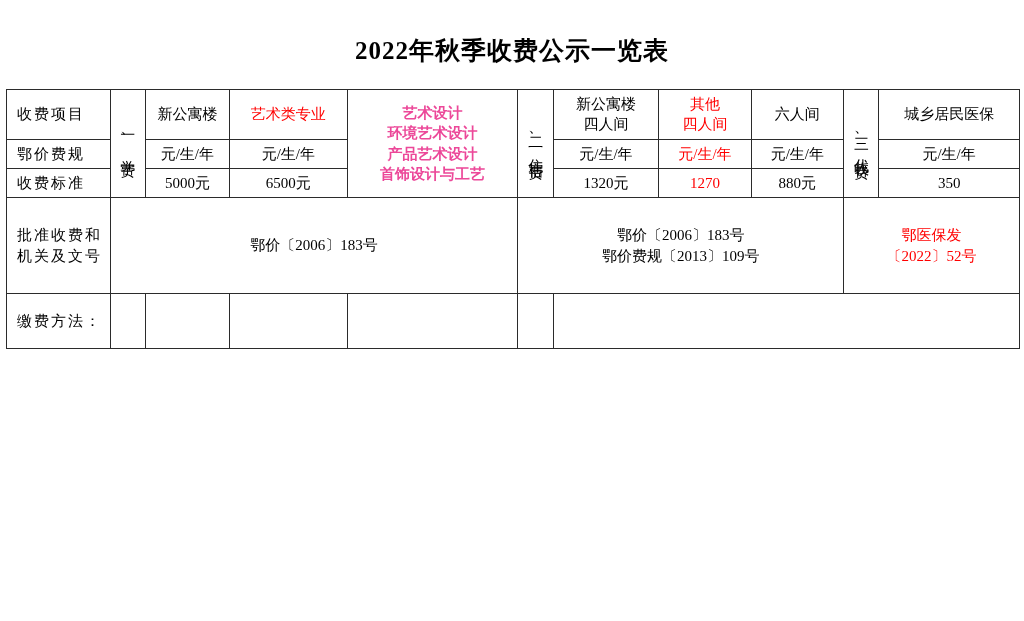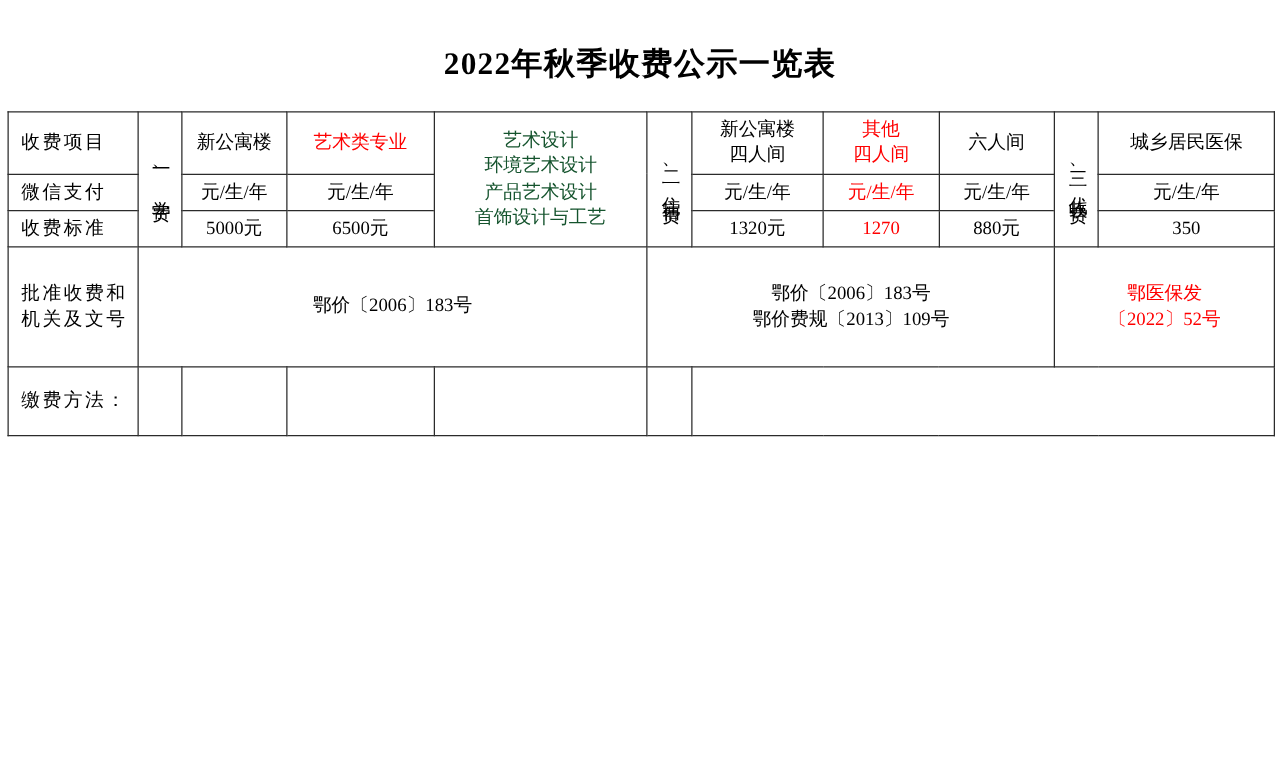--- a/index.html
+++ b/index.html
@@ -57,22 +57,22 @@
     line-height: 1.1;
     font-size: 15px;
   }
   .red {
     color: #ff0000;
   }
   .bold {
     font-weight: normal;
   }
   .artnames {
-    color: #14532d;
-    font-weight: normal;
+    color: #ec4899;
+    font-weight: bold;
     font-size: 15px;
     line-height: 1.5;
   }
   .approval {
     font-size: 16px;
     line-height: 1.6;
   }
   .pay-method-row td {
     height: 46px;
   }
@@ -133,21 +133,21 @@
       <td class="red" style="white-space:pre-line;">其他
 四人间</td>
       <td>六人间</td>
       <td rowspan="3">
         <span class="vert">三、代收费</span>
       </td>
       <td>城乡居民医保</td>
     </tr>
 
     <tr>
-      <td class="left-label">微信支付</td>
+      <td class="left-label">鄂价费规</td>
       <td>元/生/年</td>
       <td>元/生/年</td>
       <td>元/生/年</td>
       <td class="red">元/生/年</td>
       <td>元/生/年</td>
       <td>元/生/年</td>
     </tr>
 
     <tr>
       <td class="left-label">收费标准</td>

